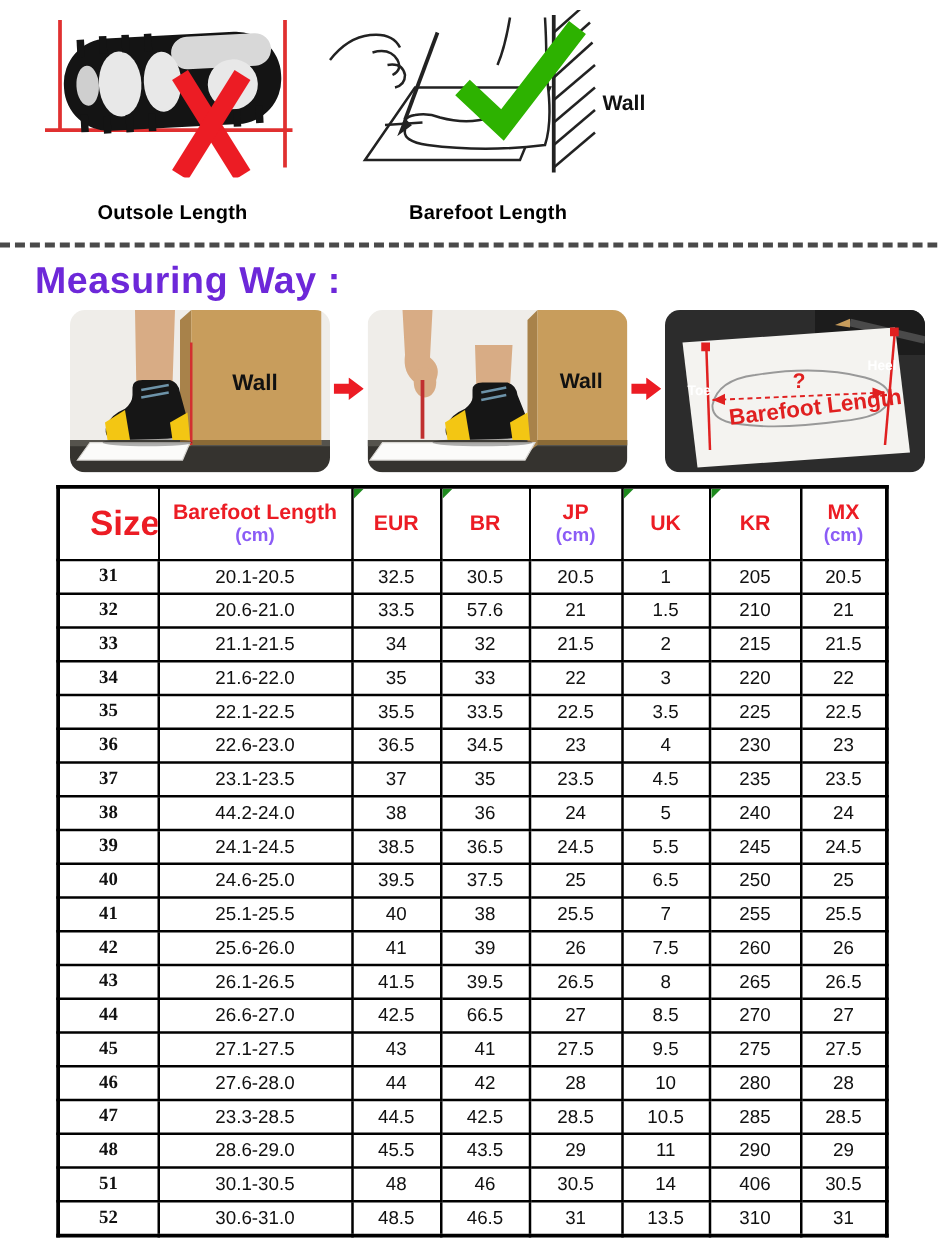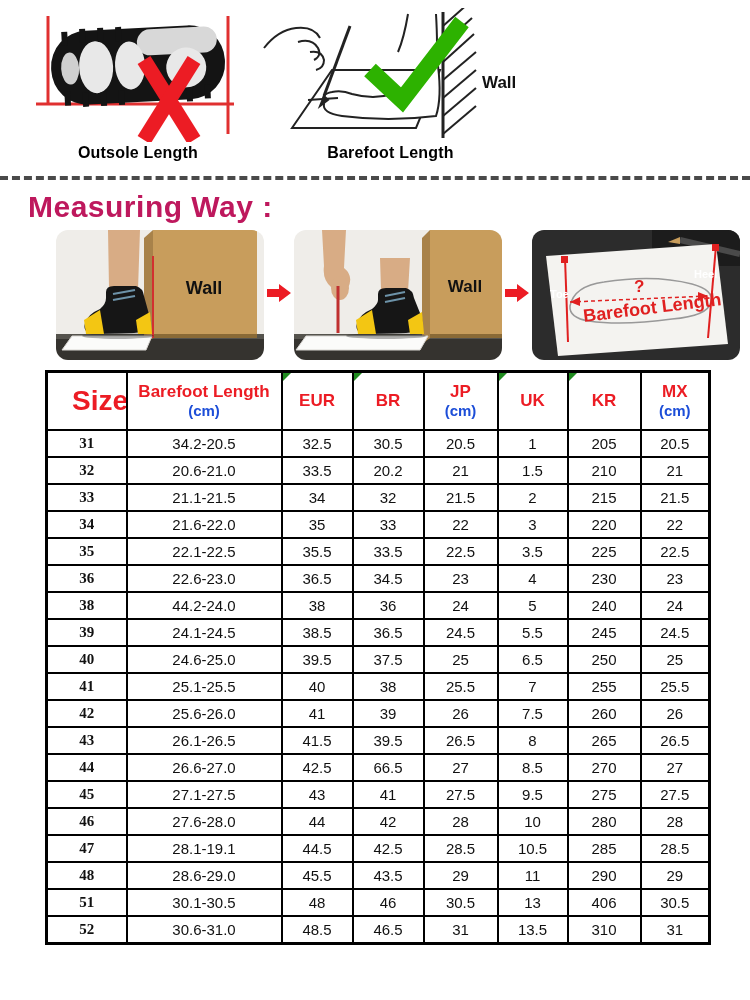--- a/index.html
+++ b/index.html
@@ -7,40 +7,40 @@
     width:750px;height:1000px;overflow:hidden;background:#fff;
     font-family:"Liberation Sans",sans-serif;color:#111;
   }
   
   .top-figures{display:flex;align-items:flex-start;padding:8px 0 0 18px;}
   .fig{display:flex;flex-direction:column;align-items:center;}
   .fig-outsole{width:240px;}
   .fig-insole{width:222px;}
   .fig-barefoot{width:265px;}
   .fig svg{display:block;}
-  .fig-caption{font-size:16px;font-weight:bold;color:#000;margin-top:2px;letter-spacing:.2px;}
+  .fig-caption{font-size:16px;font-weight:bold;color:#000;margin-top:20px;letter-spacing:.2px;}
   
   .divider{border:none;border-top:4px dashed #4a4a4a;margin:14px 0 0 0;width:750px;}
   
-  .mw-heading{font-size:30px;font-weight:bold;color:#be185d;margin:10px 0 6px 28px;letter-spacing:.5px;}
+  .mw-heading{font-size:30px;font-weight:bold;color:#6d28d9;margin:10px 0 6px 28px;letter-spacing:.5px;}
   .photos-row{display:flex;align-items:center;padding-left:56px;}
   .photo{width:208px;height:130px;border-radius:12px;overflow:hidden;flex:none;}
   .photo svg{display:block;}
   .arrow-wrap{flex:none;margin:0 3px;}
   
   .table-wrap{margin:10px 0 0 45px;}
   table.size-chart{border-collapse:collapse;table-layout:fixed;width:663px;}
   table.size-chart th,table.size-chart td{
     border:2px solid #000;text-align:center;vertical-align:middle;padding:0;
     overflow:hidden;white-space:nowrap;
   }
   table.size-chart{border:3px solid #000;}
   table.size-chart thead th{height:56px;position:relative;background:#fff;}
   .h-label{display:block;font-size:17px;font-weight:bold;color:#ec1c24;line-height:20px;}
-  .h-sub{display:block;font-size:15px;font-weight:bold;color:#1d4ed8;line-height:18px;}
+  .h-sub{display:block;font-size:15px;font-weight:bold;color:#8b5cf6;line-height:18px;}
   th.hl{background:#ffff00;}
   th.size-th .h-label{font-size:28px;line-height:52px;padding-left:24px;}
   th .corner{position:absolute;top:0;left:0;width:0;height:0;
     border-top:8px solid #1e8a1e;border-right:8px solid transparent;}
   table.size-chart td{height:25px;font-size:15px;color:#111;}
   table.size-chart td.size-col{font-weight:bold;font-family:Liberation Serif, serif;}
 </style>
 </head>
 <body>
 
@@ -256,33 +256,33 @@
         </th>
         <th>
           <span class="h-label">MX</span>
           <span class="h-sub">(cm)</span>
         </th>
       </tr>
     </thead>
     <tbody>
         <tr>
           <td class="size-col">31</td>
-          <td>34.2-20.5</td>
+          <td>20.1-20.5</td>
           <td>32.5</td>
           <td>30.5</td>
           <td>20.5</td>
           <td>1</td>
           <td>205</td>
           <td>20.5</td>
         </tr>
         <tr>
           <td class="size-col">32</td>
           <td>20.6-21.0</td>
           <td>33.5</td>
-          <td>20.2</td>
+          <td>57.6</td>
           <td>21</td>
           <td>1.5</td>
           <td>210</td>
           <td>21</td>
         </tr>
         <tr>
           <td class="size-col">33</td>
           <td>21.1-21.5</td>
           <td>34</td>
           <td>32</td>
@@ -315,20 +315,30 @@
           <td class="size-col">36</td>
           <td>22.6-23.0</td>
           <td>36.5</td>
           <td>34.5</td>
           <td>23</td>
           <td>4</td>
           <td>230</td>
           <td>23</td>
         </tr>
         <tr>
+          <td class="size-col">37</td>
+          <td>23.1-23.5</td>
+          <td>37</td>
+          <td>35</td>
+          <td>23.5</td>
+          <td>4.5</td>
+          <td>235</td>
+          <td>23.5</td>
+        </tr>
+        <tr>
           <td class="size-col">38</td>
           <td>44.2-24.0</td>
           <td>38</td>
           <td>36</td>
           <td>24</td>
           <td>5</td>
           <td>240</td>
           <td>24</td>
         </tr>
         <tr>
@@ -406,21 +416,21 @@
           <td>27.6-28.0</td>
           <td>44</td>
           <td>42</td>
           <td>28</td>
           <td>10</td>
           <td>280</td>
           <td>28</td>
         </tr>
         <tr>
           <td class="size-col">47</td>
-          <td>28.1-19.1</td>
+          <td>23.3-28.5</td>
           <td>44.5</td>
           <td>42.5</td>
           <td>28.5</td>
           <td>10.5</td>
           <td>285</td>
           <td>28.5</td>
         </tr>
         <tr>
           <td class="size-col">48</td>
           <td>28.6-29.0</td>
@@ -430,21 +440,21 @@
           <td>11</td>
           <td>290</td>
           <td>29</td>
         </tr>
         <tr>
           <td class="size-col">51</td>
           <td>30.1-30.5</td>
           <td>48</td>
           <td>46</td>
           <td>30.5</td>
-          <td>13</td>
+          <td>14</td>
           <td>406</td>
           <td>30.5</td>
         </tr>
         <tr>
           <td class="size-col">52</td>
           <td>30.6-31.0</td>
           <td>48.5</td>
           <td>46.5</td>
           <td>31</td>
           <td>13.5</td>

